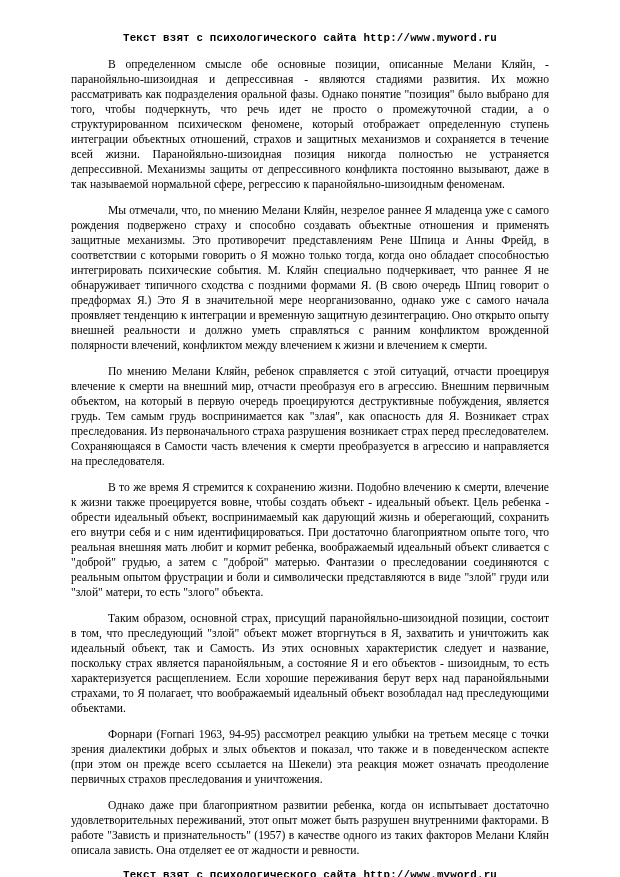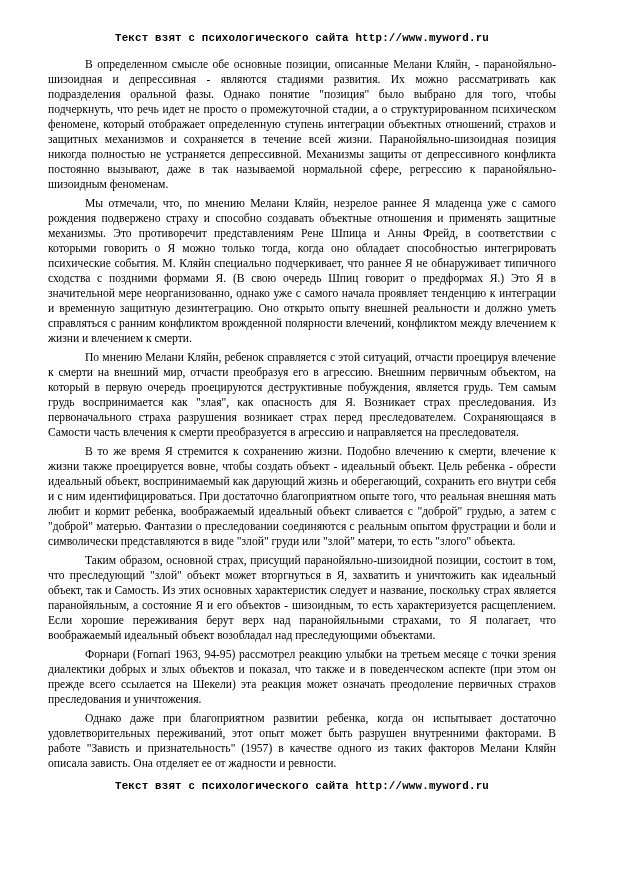--- a/index.html
+++ b/index.html
@@ -6,37 +6,37 @@
     margin: 0;
     padding: 0;
     background: #ffffff;
   }
   .page {
     position: relative;
     width: 620px;
     height: 877px;
     background: #ffffff;
     box-sizing: border-box;
-    padding: 32px 60px 0 44px;
+    padding: 32px 60px 0 60px;
     color: #000000;
     overflow: hidden;
   }
   .site-note {
     font-family: "Liberation Mono", "DejaVu Sans Mono", monospace;
     font-weight: bold;
     font-size: 10.8px;
     letter-spacing: 0.2px;
     text-align: center;
     white-space: nowrap;
   }
   .doc-header {
     margin-bottom: 13px;
   }
   .doc-body p {
-    margin: 4px;
+    margin: 11px;
     font-family: "Liberation Serif", "DejaVu Serif", serif;
     font-size: 11.6px;
     line-height: 15px;
     text-align: justify;
     text-indent: 37px;
   }
   .doc-footer {
     margin-top: 9px;
   }
 </style>

